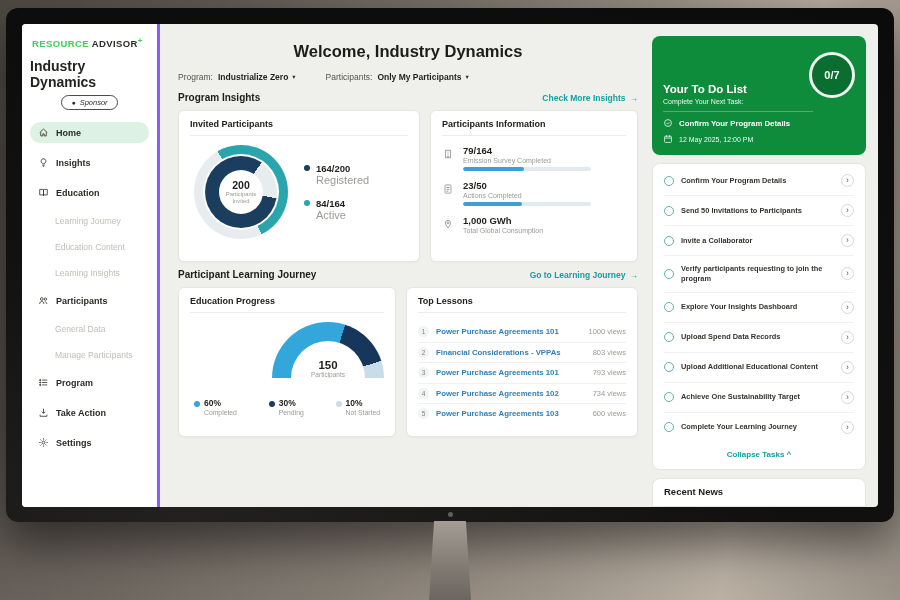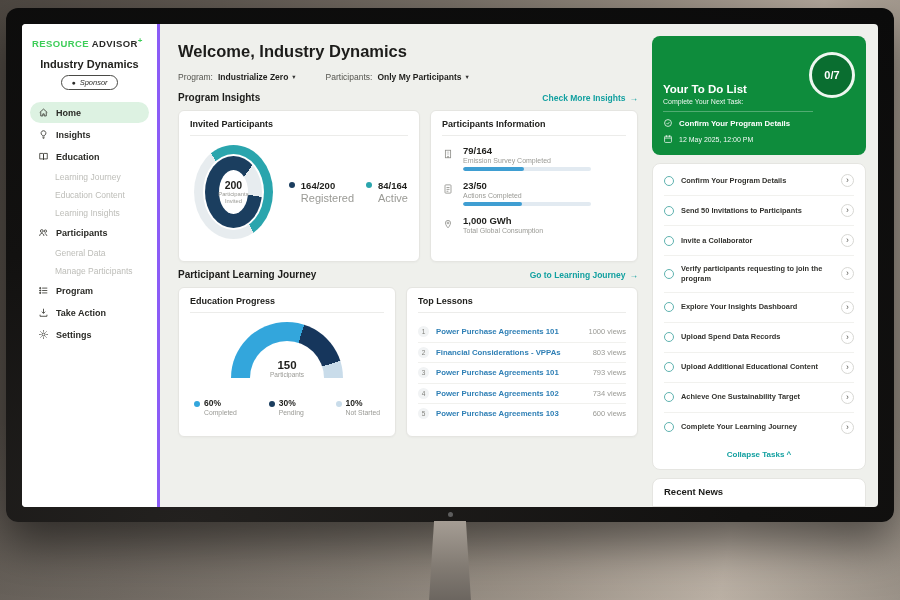--- a/index.html
+++ b/index.html
@@ -12,74 +12,74 @@
   .monitor-dot { position:absolute; left:50%; bottom:5px; width:5px; height:5px; margin-left:-2px; border-radius:50%; background:#5d5d5d; }
   .stand { position:absolute; left:429px; top:521px; width:42px; height:80px; background:linear-gradient(180deg,#a59d94 0%,#837c74 55%,#6b655f 100%); clip-path:polygon(12% 0, 88% 0, 100% 100%, 0 100%); }
   .screen { width:100%; height:100%; background:#eff0ec; border-radius:4px; display:flex; overflow:hidden; }
 
   
   .sidebar { width:138px; background:#ffffff; border-right:3px solid #8b5cf6; padding:10px 8px 8px; flex-shrink:0; }
   .logo { font-size:9.5px; font-weight:bold; letter-spacing:.4px; padding:2px 2px 9px; white-space:nowrap; }
   .logo-primary { color:#3dcd58; }
   .logo-secondary { color:#2b2b29; }
   .logo-plus { color:#3dcd58; font-size:8px; vertical-align:super; }
-  .org-name { text-align:center; font-size:11px; font-weight:bold; color:#23231f; }
+  .org-name { text-align:left; font-size:14px; font-weight:bold; color:#23231f; }
   .role-badge { margin:5px auto 12px; width:fit-content; display:flex; align-items:center; gap:4px; border:1px solid #4a4a46; border-radius:10px; padding:2px 9px; font-size:7.5px; color:#2c2c29;font-style:italic; }
   .badge-dot { font-size:7px; color:#2c2c29; line-height:1; }
-  .nav { display:flex; flex-direction:column; gap:1px; }
+  .nav { display:flex; flex-direction:column; gap:9px; }
   .nav-item { display:flex; align-items:center; gap:7px; font-size:9px; font-weight:bold; color:#2b2b27; padding:4.5px 7px; border-radius:11px; cursor:pointer; }
   .nav-item.active { background:#ddf2e2; }
   .nav-item.sub { font-weight:normal; color:#bdbdb8; font-size:8.5px; padding:3.5px 7px 3.5px 25px; }
   .ni-icon { width:12px; height:12px; display:flex; align-items:center; justify-content:center; color:#35352f; flex-shrink:0; }
   .ni-icon svg { width:11px; height:11px; }
 
   
   .main { flex:1; padding:10px 14px 8px 18px; min-width:0; }
-  .welcome { font-size:16.5px; font-weight:bold; color:#1c1c1a; margin:8px 0 11px; }
+  .welcome { font-size:16.5px; font-weight:bold; color:#1c1c1a; margin:8px 0 11px;text-align:center; }
   .filters { display:flex; gap:30px; margin-bottom:10px; }
   .filter { display:flex; align-items:center; font-size:8.5px; color:#55554f; cursor:pointer; }
   .filter-value { font-weight:bold; color:#1f1f1c; margin-left:5px; }
   .chev { margin-left:4px; font-size:6.5px; color:#333; }
   .section-row { display:flex; justify-content:space-between; align-items:center; margin:7px 0 7px; }
   .section-title { font-size:10px; font-weight:bold; color:#1c1c1a; }
   .section-link { font-size:8.5px; font-weight:bold; color:#12a0a0; cursor:pointer; display:flex; align-items:center; gap:4px; }
   .cards { display:flex; gap:10px; }
   .card { background:#fff; border:1px solid #e5e5e1; border-radius:6px; padding:8px 11px; box-shadow:0 1px 2px rgba(0,0,0,.03); }
   .card-title { font-size:9px; font-weight:bold; color:#21211e; padding-bottom:6px; border-bottom:1px solid #ececea; margin-bottom:9px; }
 
   
   .card-invited { width:242px; height:152px; }
   .invited-body { display:flex; align-items:center; gap:16px; padding-left:4px; }
   .donut { position:relative; width:94px; height:94px; border-radius:50%; background:conic-gradient(from -30deg,#2aa5ad 0 184deg,#e7ecef 184deg 360deg); }
   .donut-gap { position:absolute; inset:9px; border-radius:50%; background:#fff; }
   .donut-ring2 { position:absolute; inset:11px; border-radius:50%; background:conic-gradient(from 100deg,#1b3e5f 0 295deg,#e7ecef 295deg 360deg); }
   .donut-hole { position:absolute; inset:25px; border-radius:50%; background:#fff; display:flex; flex-direction:column; align-items:center; justify-content:center; text-align:center; }
   .donut-value { font-size:10.5px; font-weight:bold; color:#1f1f1c; }
   .donut-label { font-size:5.8px; color:#9a9a95; width:38px; line-height:1.25; }
-  .legend-v { display:flex; flex-direction:row; gap:12px; }
+  .legend-v { display:flex; flex-direction:column; gap:12px; }
   .legend-item { display:flex; align-items:flex-start; gap:6px; }
   .dot { width:6px; height:6px; border-radius:50%; margin-top:2px; flex-shrink:0; }
   .dot-navy { background:#1b3e5f; } .dot-teal { background:#2aa5ad; }
   .dot-blue { background:#33a6dc; } .dot-pale { background:#c9dcea; }
   .legend-value { font-size:9.5px; font-weight:bold; color:#1f1f1c; line-height:1.2; }
   .legend-label { font-size:11px; color:#9a9a95; }
 
   
   .card-info { flex:1; height:152px; }
   .stat { display:flex; gap:8px; margin-bottom:9px; }
   .stat-icon { width:13px; height:13px; color:#8f8f8a; flex-shrink:0; margin-top:1px; }
   .stat-icon svg { width:12px; height:12px; }
   .stat-value { font-size:9.5px; font-weight:bold; color:#1f1f1c; }
   .stat-label { font-size:7px; color:#9a9a95; margin:1px 0 3px; }
   .bar { width:128px; height:4px; border-radius:2px; background:#e2eaf1; overflow:hidden; }
   .bar-fill { height:100%; border-radius:2px; background:#3f9ed2; }
 
   
   .card-edu { width:218px; height:150px; }
-  .gauge-wrap { display:flex; justify-content:center; }
+  .gauge-wrap { display:flex; justify-content:flex-end; }
   .gauge { position:relative; width:112px; height:56px; overflow:hidden; }
   .gauge-fill { position:absolute; left:0; top:0; width:112px; height:112px; border-radius:50%; background:conic-gradient(from 270deg,#33a6dc 0 108deg,#16365c 108deg 162deg,#c9dcea 162deg 180deg,transparent 180deg); }
   .gauge-hole { position:absolute; left:19px; top:19px; width:74px; height:74px; border-radius:50%; background:#fff; }
   .gauge-text { position:absolute; left:0; bottom:0; width:100%; text-align:center; }
   .gauge-value { font-size:11.5px; font-weight:bold; color:#1f1f1c; }
   .gauge-label { font-size:6.5px; color:#9a9a95; }
   .legend-h { display:flex; justify-content:space-between; margin-top:20px; padding:0 4px; }
   .legend-h .legend-item { flex-direction:column; gap:1px; }
   .lh-top { display:flex; align-items:center; gap:4px; }
   .lh-top .legend-value { font-size:8.5px; }

